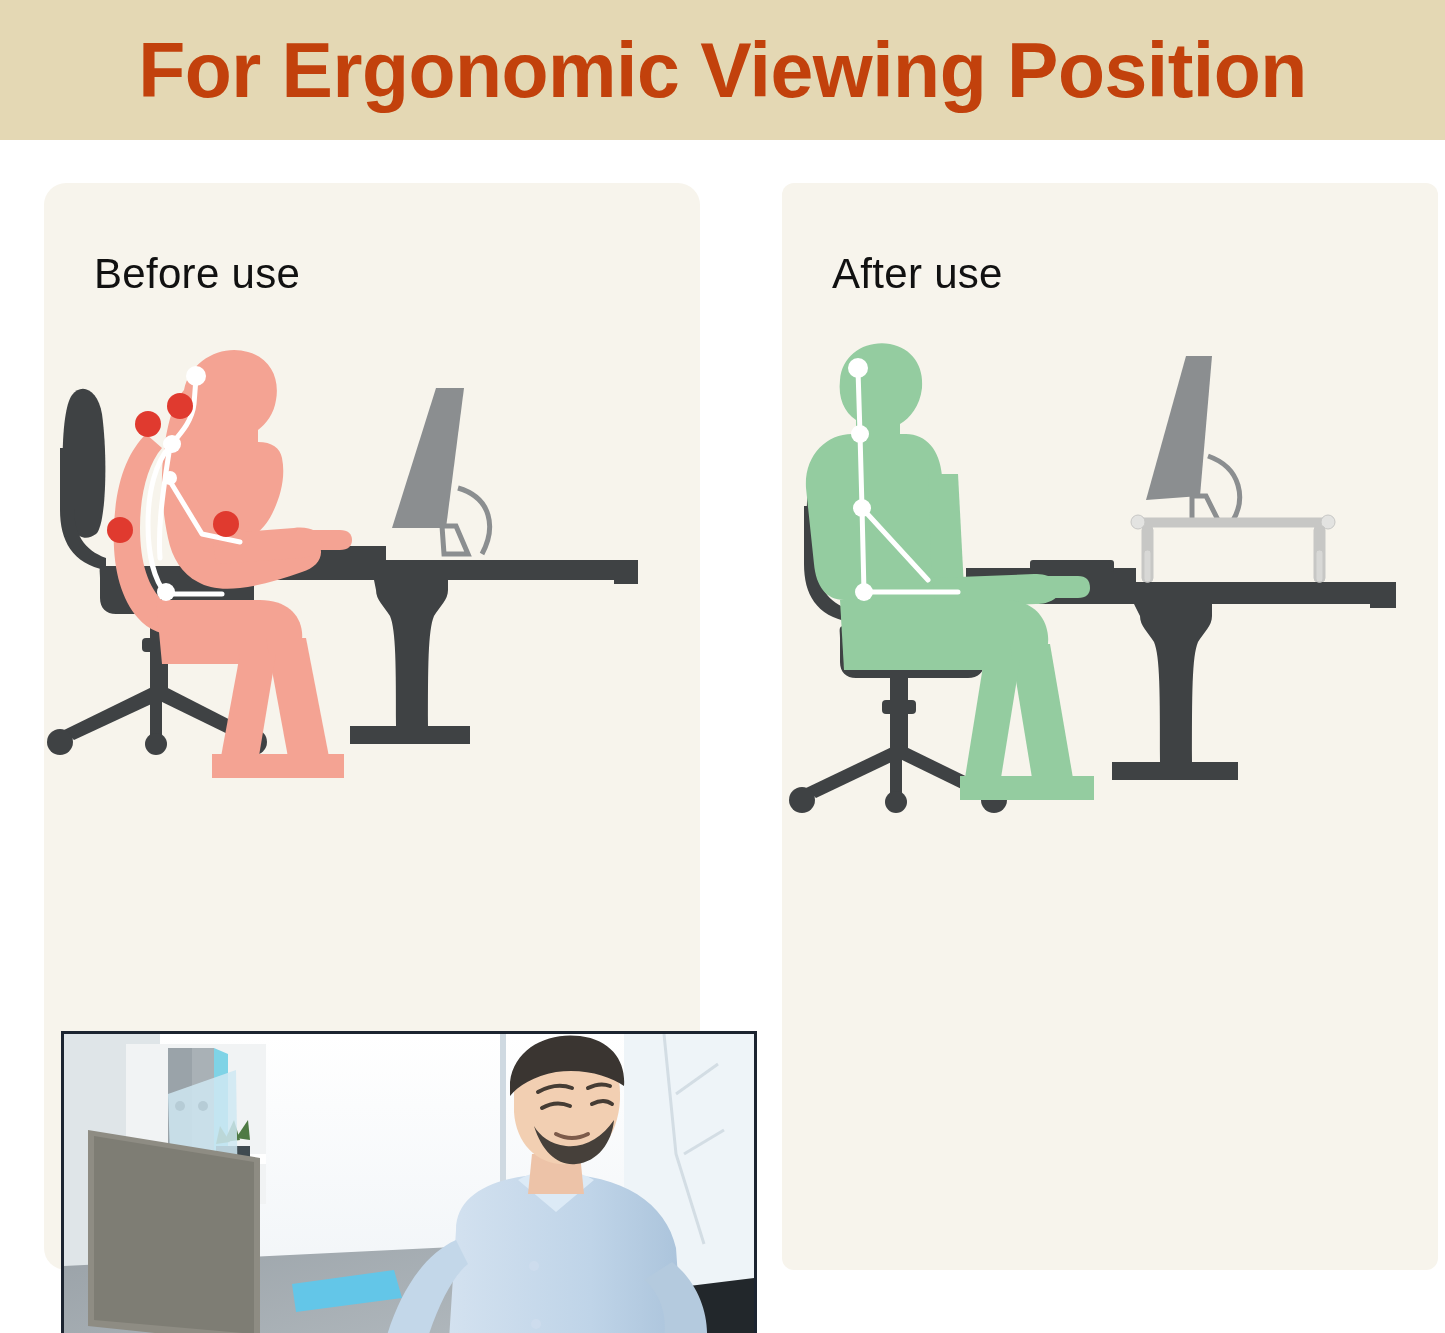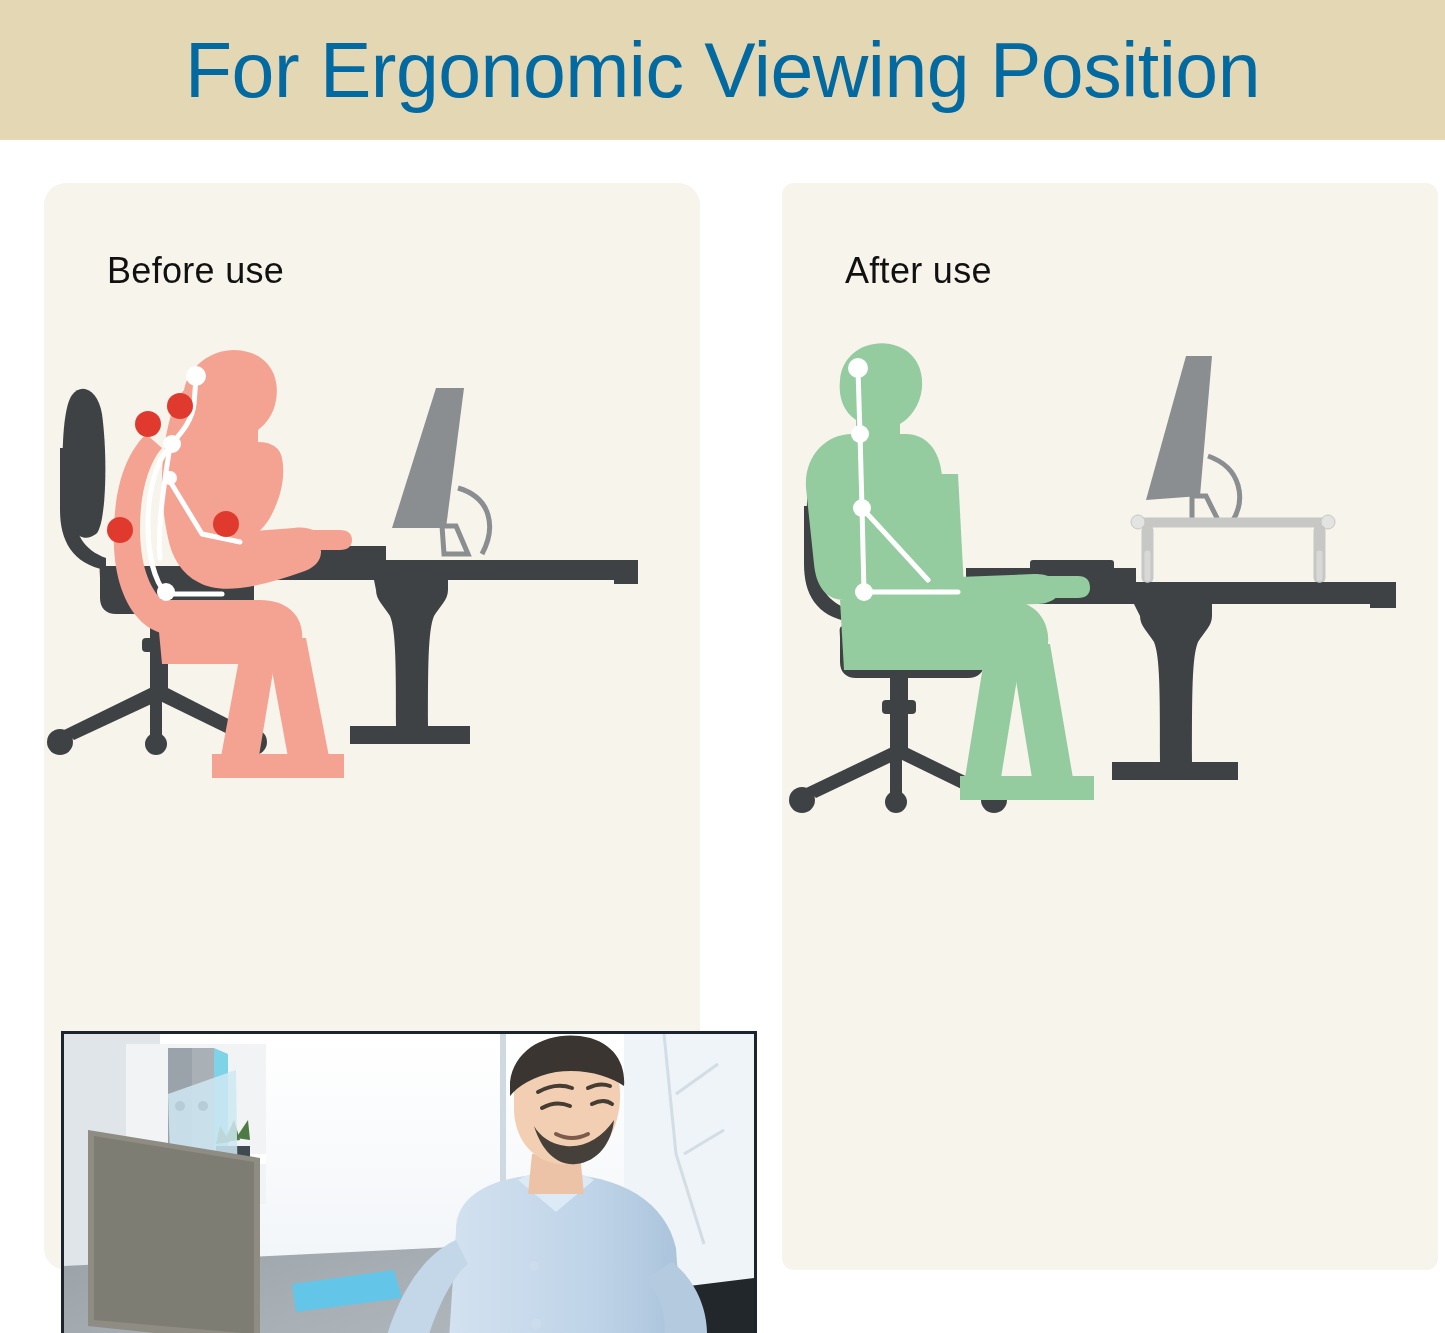--- a/index.html
+++ b/index.html
@@ -12,35 +12,35 @@
   .page { position: relative; width: 1445px; height: 1333px; background: #ffffff; }
 
   
   .banner {
     position: absolute; left: 0; top: 0; width: 1445px; height: 140px;
     background: #e4d8b4;
     display: flex; align-items: center; justify-content: center;
   }
   .banner-title {
     font-family: "Liberation Sans", sans-serif;
-    font-weight: 400; font-size: 77px; letter-spacing: -0.5px;
-    color: #0369a1; white-space: nowrap;
+    font-weight: 700; font-size: 77px; letter-spacing: -0.5px;
+    color: #c2410c; white-space: nowrap;
   }
 
   
   .card {
     position: absolute; top: 183px; width: 656px; height: 1087px;
     background: #f7f4ec; border-radius: 22px;
   }
   .card.left  { left: 44px; }
   .card.right { left: 782px; border-radius: 12px; }
 
   .card-label {
-    position: absolute; top: 67px; left: 63px;
-    font-size: 36px; font-weight: 400; color: #111111;
+    position: absolute; top: 67px; left: 50px;
+    font-size: 42px; font-weight: 400; color: #111111;
     letter-spacing: 0.3px;
   }
 
   
   .stage { position: absolute; left: 0; top: 155px; width: 656px; height: 510px; }
   .stage svg { display: block; width: 100%; height: 100%; }
 
   
   .photo {
     position: absolute; top: 848px; height: 422px;

